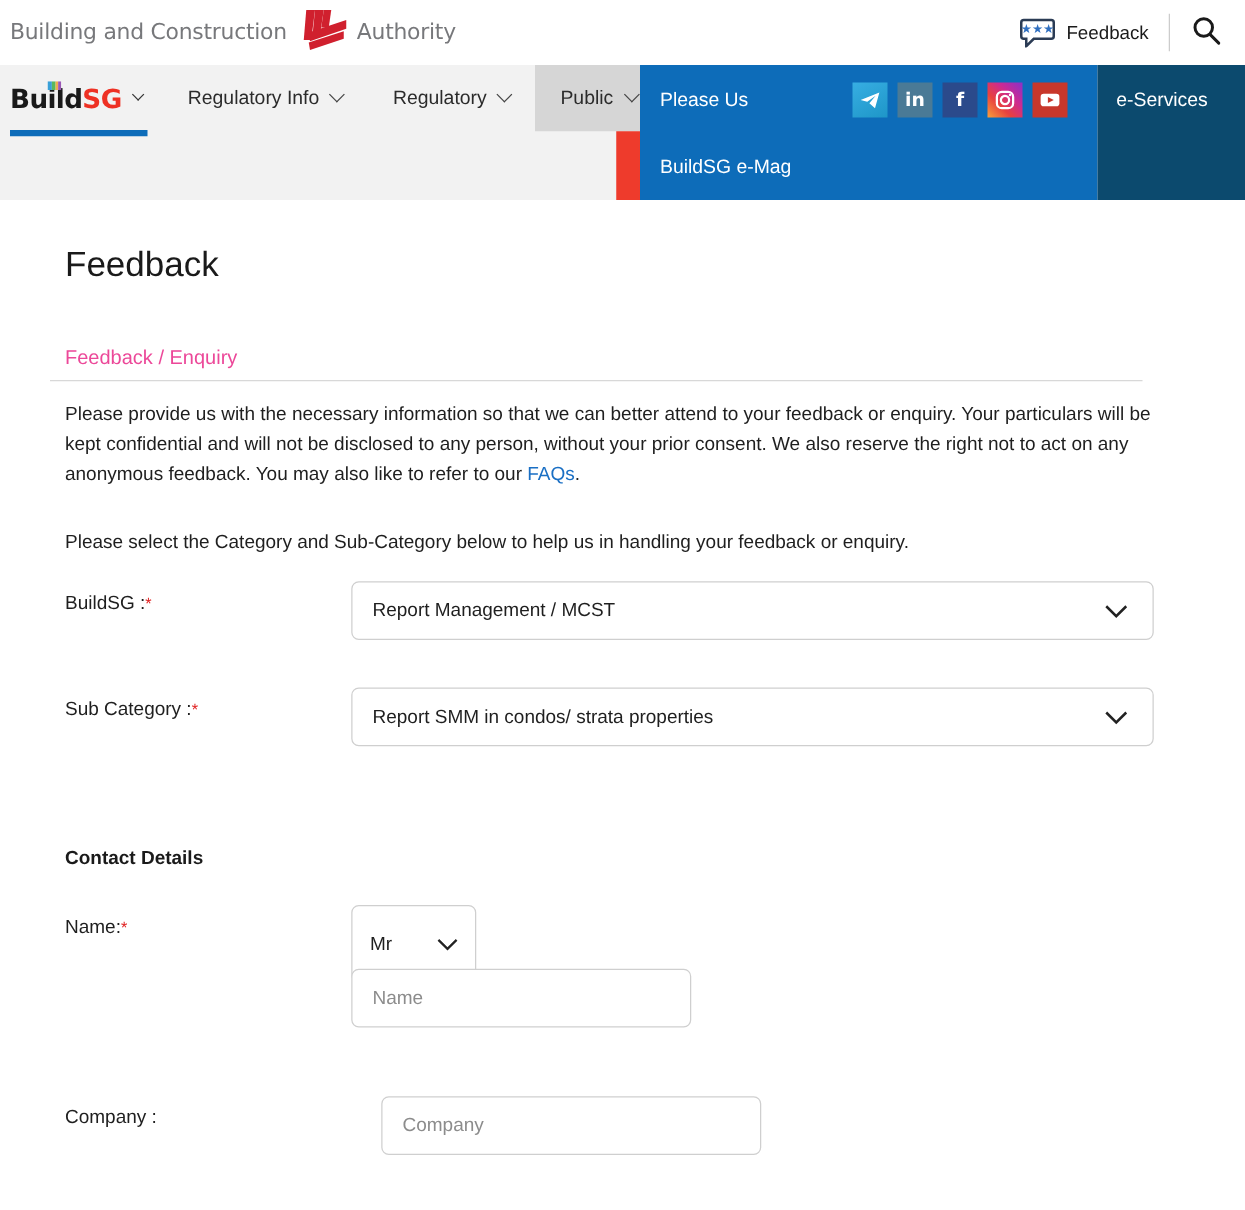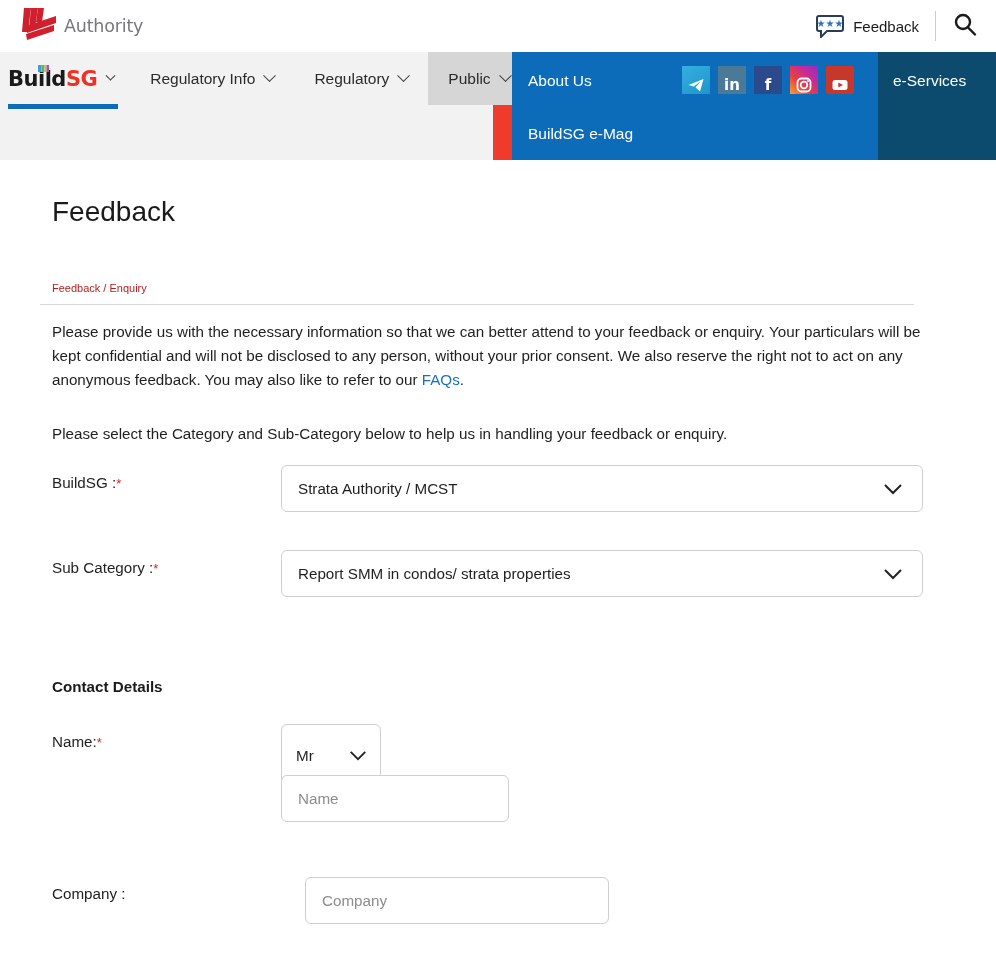--- a/index.html
+++ b/index.html
@@ -171,21 +171,21 @@
   .socials {
     position: absolute;
     left: 170px;
     top: 14px;
     display: flex;
     gap: 8px;
   }
   .soc {
     width: 28px; height: 28px;
     display: flex;
-    align-items: flex-end;
+    align-items: center;
     justify-content: center;
     cursor: pointer;
   }
   .soc-tg { background: linear-gradient(150deg,#37aee2,#1e96c8); }
   .soc-li { background: #4a7a96; }
   .soc-fb { background: #2b4a8b; }
   .soc-ig { background: linear-gradient(45deg,#f9a03b 0%,#e8413e 35%,#cc2a92 65%,#8a31c9 100%); }
   .soc-yt { background: #c8372b; }
   .soc-letters {
     color: #ffffff;
@@ -224,22 +224,22 @@
     margin: 0;
   }
   .section-tab {
     position: absolute;
     left: 40px; top: 118px;
     width: 874px;
     border-bottom: 1px solid #d8d8d8;
     padding: 0 0 8px 12px;
   }
   .section-tab span {
-    font-size: 11px;
-    color: #b91c1c;
+    font-size: 16px;
+    color: #ec4899;
   }
   .para {
     position: absolute;
     left: 52px;
     width: 884px;
     font-size: 15.2px;
     line-height: 24px;
     color: #1f1f1f;
   }
   .para.p1 { top: 160px; }
@@ -292,20 +292,21 @@
     font-weight: bold;
     color: #1a1a1a;
   }
 </style>
 </head>
 <body>
 
 <div class="topbar">
 
   <div class="brand">
+    <span class="brand-text">Building and Construction</span>
     <svg class="brand-mark" width="44" height="40" viewBox="0 0 44 40">
       <g fill="#d0202e">
         <path d="M10 2 L17 2 L14 26 L8 26 Z"></path>
         <path d="M17 2 L24 2 L21 22 L15 22 Z"></path>
         <path d="M24 2 L30 2 L28 16 L22 16 Z"></path>
         <path d="M12 20 L42 10 L42 17 L13 27 Z"></path>
         <path d="M12 28 L40 19 L40 25 L13 34 Z"></path>
       </g>
     </svg>
     <span class="brand-text">Authority</span>
@@ -359,21 +360,21 @@
 
     <div class="nav-item active">
       <span>Public</span>
       <span class="chev"></span>
     </div>
   </div>
 
   <div class="red-strip"></div>
 
   <div class="mega">
-    <div class="mega-item m1">About Us</div>
+    <div class="mega-item m1">Please Us</div>
     <div class="mega-item m2">BuildSG e-Mag</div>
 
     <div class="socials">
       <div class="soc soc-tg">
         <svg width="18" height="18" viewBox="0 0 18 18">
             <path d="M1.5 9 L16.5 3 L13 15.5 L8.5 11.5 L13.5 5.5 L6.8 10.4 Z" fill="#ffffff"></path>
           </svg>
       </div>
       <div class="soc soc-li">
         <span class="soc-letters">in</span>
@@ -414,21 +415,21 @@
     <span>Please provide us with the necessary information so that we can better attend to your feedback or enquiry. Your particulars will be kept confidential and will not be disclosed to any person, without your prior consent. We also reserve the right not to act on any anonymous feedback. You may also like to refer to our </span><a class="faq-link">FAQs</a><span>.</span>
   </div>
 
   <div class="para p2">Please select the Category and Sub-Category below to help us in handling your feedback or enquiry.</div>
 
   <div class="field-row">
     <div class="field-label" style="top:314px;">
       <span>BuildSG :</span><span class="req">*</span>
     </div>
     <div class="select-box" style="left:281px; top:305px; width:642px; height:47px;">
-      <span class="sel-val">Strata Authority / MCST</span>
+      <span class="sel-val">Report Management / MCST</span>
       <svg width="22" height="14" viewBox="0 0 22 14">
         <polyline points="3,3 11,11 19,3" fill="none" stroke="#222" stroke-width="2"></polyline>
       </svg>
     </div>
   </div>
 
   <div class="field-row">
     <div class="field-label" style="top:399px;">
       <span>Sub Category :</span><span class="req">*</span>
     </div>
@@ -445,21 +446,21 @@
   <div class="field-row">
     <div class="field-label" style="top:573px;">
       <span>Name:</span><span class="req">*</span>
     </div>
     <div class="select-box" style="left:281px; top:564px; width:100px; height:62px; padding:0 12px 0 14px;text-align:right;">
       <span class="sel-val">Mr</span>
       <svg width="20" height="13" viewBox="0 0 22 14">
         <polyline points="3,3 11,11 19,3" fill="none" stroke="#222" stroke-width="2"></polyline>
       </svg>
     </div>
-    <input class="text-input" style="left: 281px; top: 615px; width: 228px; height: 47px;" value="" placeholder="Name">
+    <input class="text-input" style="left: 281px; top: 615px; width: 272px; height: 47px;" value="" placeholder="Name">
   </div>
 
   <div class="field-row">
     <div class="field-label" style="top:725px;">
       <span>Company :</span>
     </div>
     <input class="text-input" style="left: 281px; top: 717px; width: 304px; height: 47px; margin-left: 24px;" value="" placeholder="Company">
   </div>
 
 </div>

